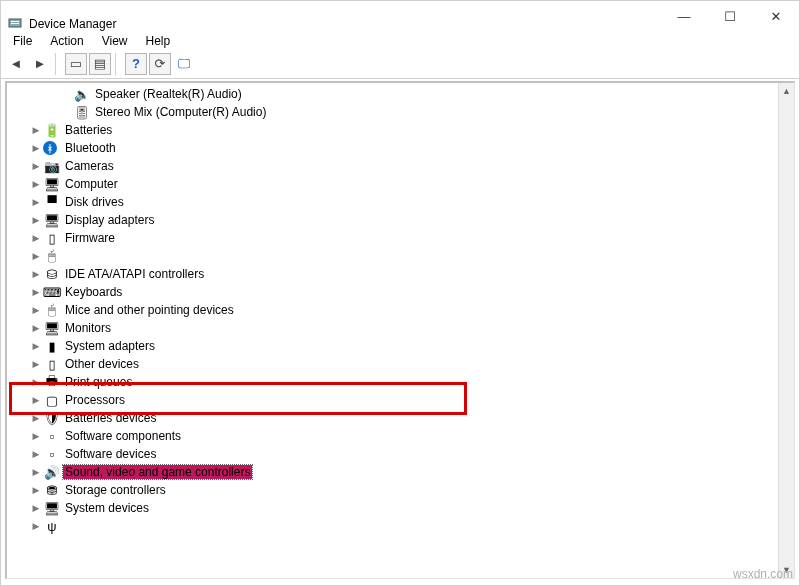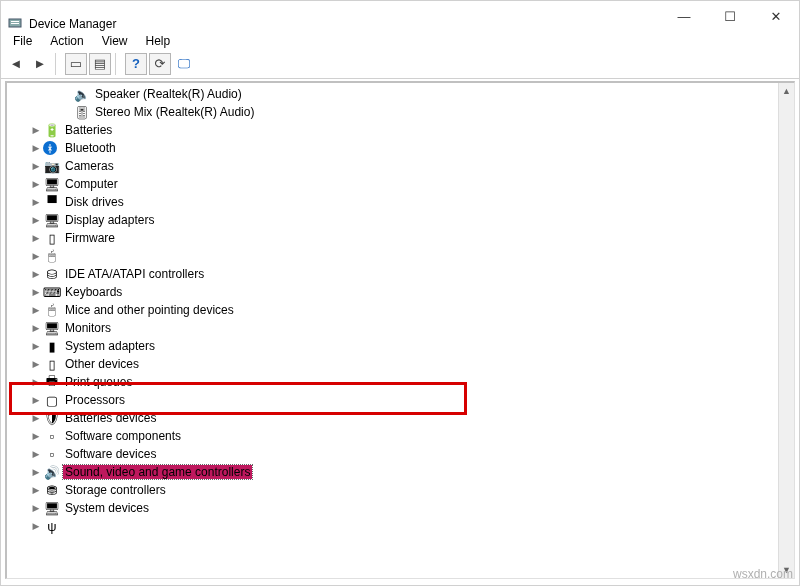--- a/index.html
+++ b/index.html
@@ -174,21 +174,21 @@
 <div class="content-frame">
   <div class="tree" id="tree">
       <div class="node indent-2">
         <span class="chev">▶</span>
         <span class="nicon">🔈</span>
         <span class="label">Speaker (Realtek(R) Audio)</span>
       </div>
       <div class="node indent-2">
         <span class="chev">▶</span>
         <span class="nicon">🎚</span>
-        <span class="label">Stereo Mix (Realtek(R) Audio)</span>
+        <span class="label">Stereo Mix (Computer(R) Audio)</span>
       </div>
       <div class="node indent-1 has-children">
         <span class="chev">▶</span>
         <span class="nicon">🔋</span>
         <span class="label">Batteries</span>
       </div>
       <div class="node indent-1 has-children">
         <span class="chev">▶</span>
         <span class="nicon" style="color: rgb(255, 255, 255); background: rgb(10, 110, 209); border-radius: 50%; width: 14px; height: 14px; font-size: 10px; font-weight: bold; margin-right: 6px;">ᚼ</span>
         <span class="label">Bluetooth</span>

